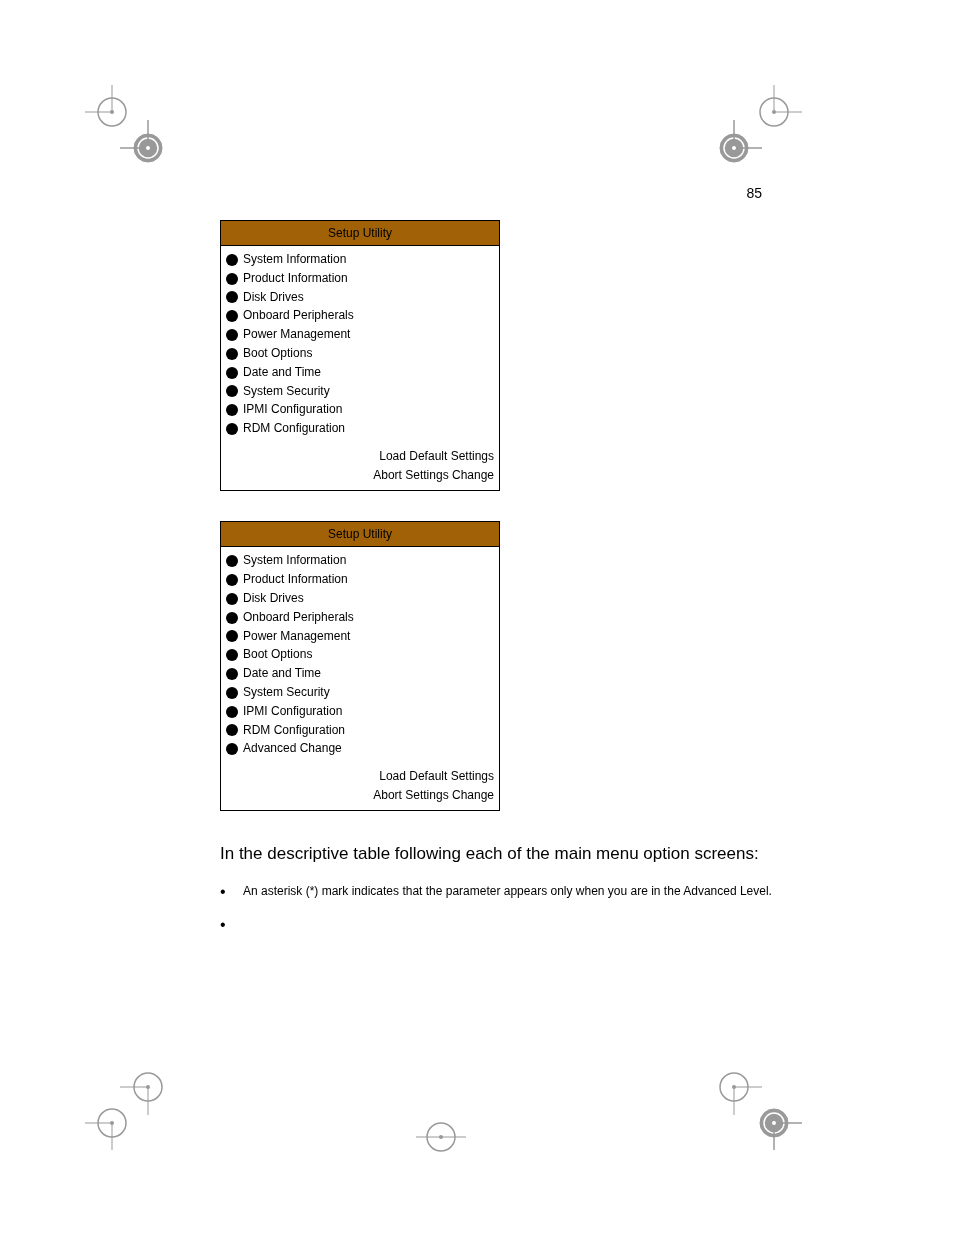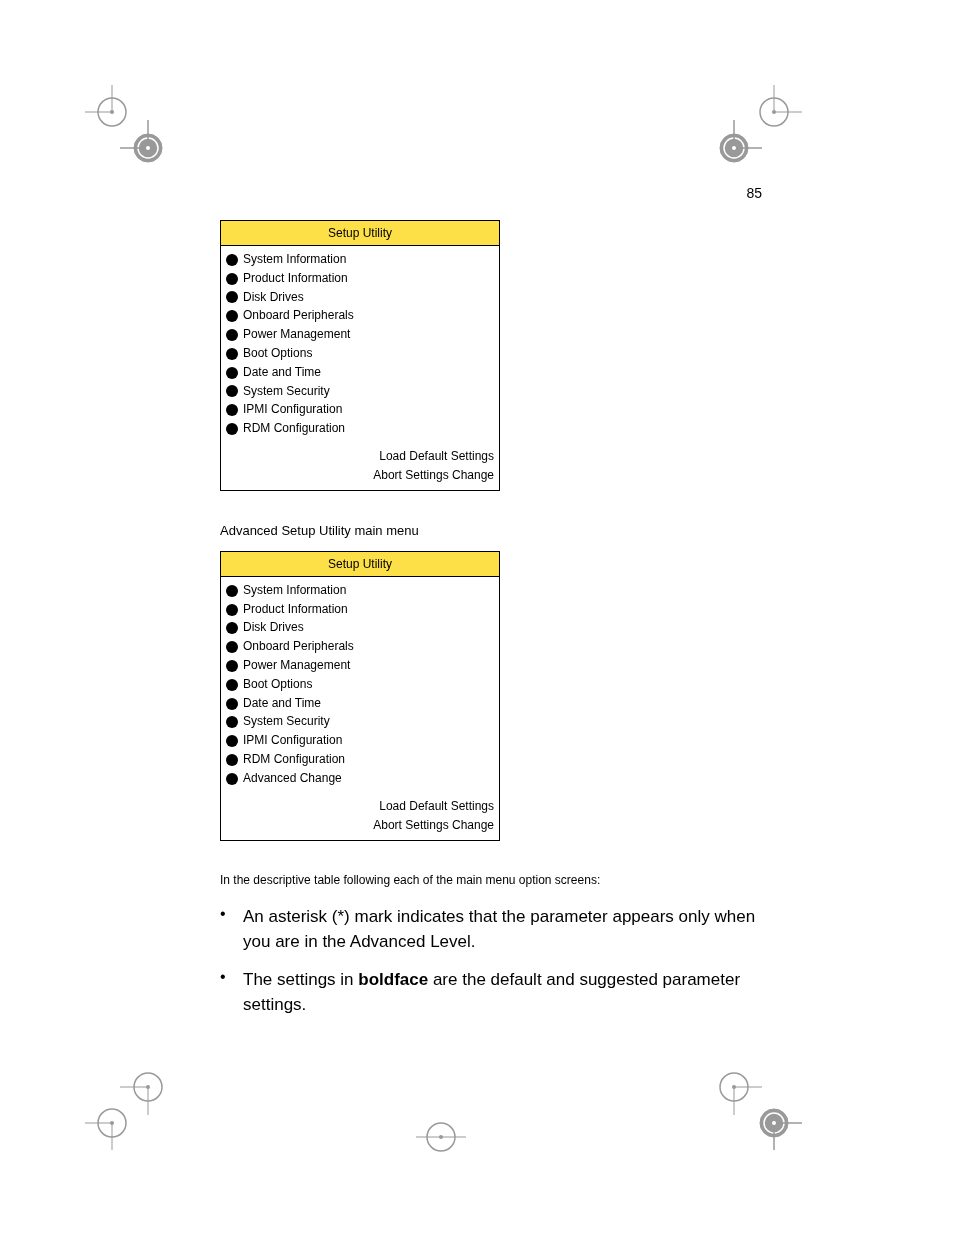--- a/index.html
+++ b/index.html
@@ -86,21 +86,21 @@
       border: 1px solid #000;
       width: 280px;
       margin-bottom: 30px;
       font-size: 12px;
     }
 
     .setup-table-header {
       text-align: center;
       border-bottom: 1px solid #000;
       padding: 3px 5px;
-      background: #fde047;
+      background: #a16207;
       font-weight: normal;
     }
 
     .setup-table-body {
       padding: 5px 5px 0 5px;
     }
 
     .menu-item {
       display: flex;
       align-items: center;
@@ -142,21 +142,21 @@
     }
 
     .desc-bullet {
       min-width: 18px;
       font-size: 16px;
       line-height: 1.3;
       margin-right: 5px;
     }
 
     .desc-text {
-      font-size: 17px;
+      font-size: 12px;
       line-height: 1.5;
     }
 
     .bold {
       font-weight: bold;
     }
   </style>
 </head>
 <body>
 
@@ -296,21 +296,20 @@
             <span class="menu-item-text">RDM Configuration</span>
           </div>
         </div>
       <div class="setup-table-footer">
 
       <div>Load Default Settings</div>
           <div>Abort Settings Change</div>
         </div>
     </div>
 
-    <div class="section-heading">Advanced Setup Utility main menu</div>
 
     <div class="setup-table">
       <div class="setup-table-header">Setup Utility</div>
       <div class="setup-table-body">
 
       <div class="menu-item">
             <span class="bullet"></span>
             <span class="menu-item-text">System Information</span>
           </div>
           <div class="menu-item">
@@ -354,30 +353,27 @@
             <span class="menu-item-text">Advanced Change</span>
           </div>
         </div>
       <div class="setup-table-footer">
 
       <div>Load Default Settings</div>
           <div>Abort Settings Change</div>
         </div>
     </div>
 
-    <div style="margin-top: 5px; font-size: 12px; line-height: 1.5;">In the descriptive table following each of the main menu option screens:</div>
+    <div style="margin-top: 5px; font-size: 17px; line-height: 1.5;">In the descriptive table following each of the main menu option screens:</div>
 
     <div class="desc-list">
       <div class="desc-item">
         <span class="desc-bullet">•</span>
         <span class="desc-text">An asterisk (*) mark indicates that the parameter appears only when you are in the Advanced Level.</span>
       </div>
       <div class="desc-item">
         <span class="desc-bullet">•</span>
-        <span class="desc-text">
-          <span>The settings in </span><span class="bold">boldface</span><span> are the default and suggested parameter settings.</span>
-        </span>
       </div>
     </div>
 
   </div>
 
 </div>
 
 </body></html>

